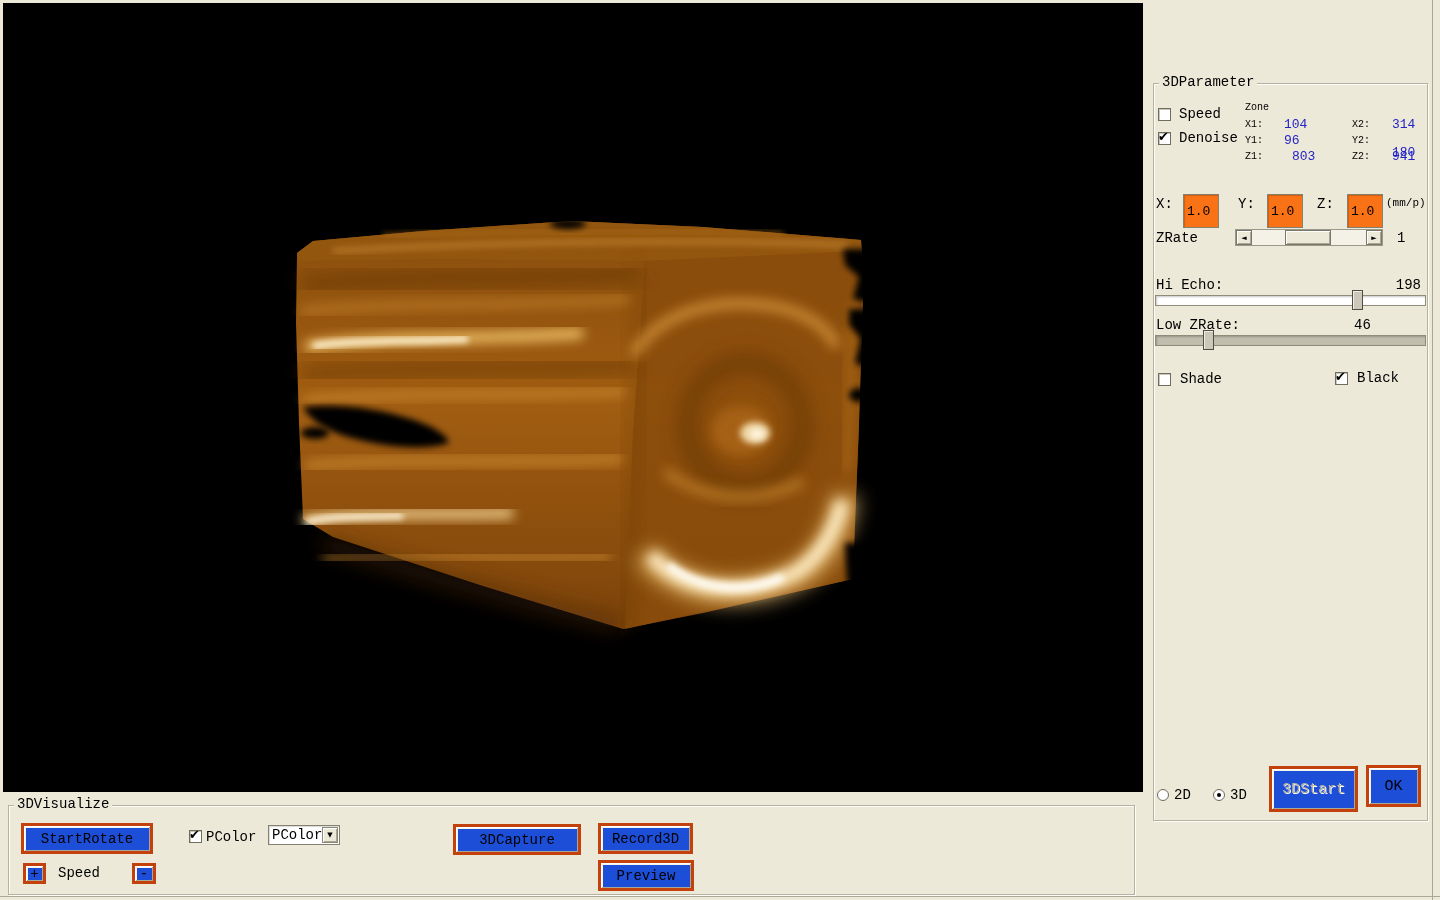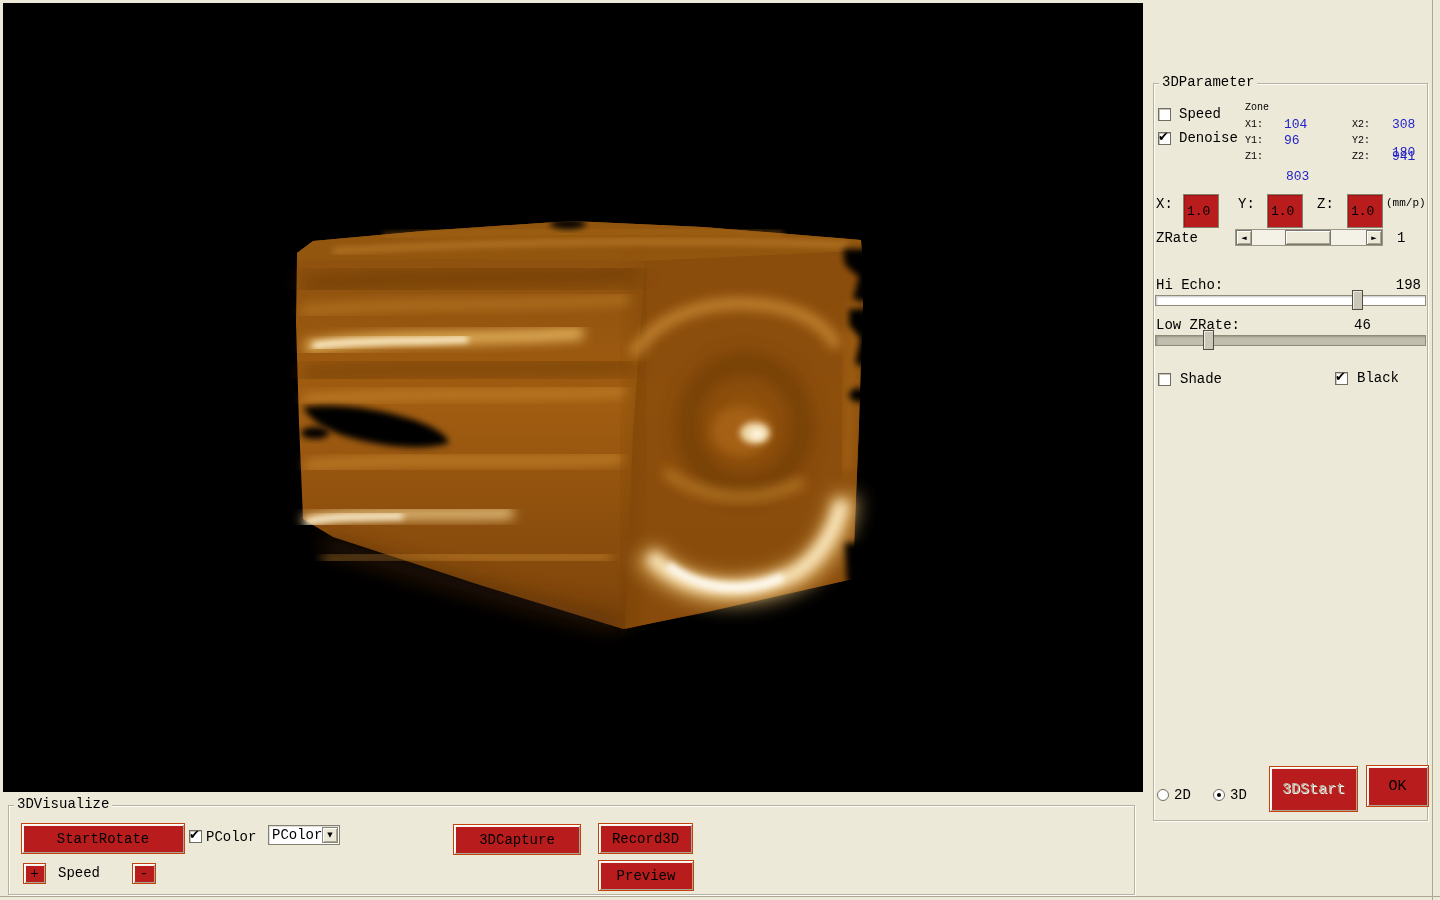--- a/index.html
+++ b/index.html
@@ -10,37 +10,37 @@
   .edge-right{position:absolute;left:1432px;top:0;width:1px;height:900px;background:#aaa796;}
 
   .group{position:absolute;border:1px solid #b5b2a2;box-shadow:1px 1px 0 #fdfcf7, inset 1px 1px 0 #fdfcf7;}
   .group-label{position:absolute;top:-9px;left:5px;background:#ece9d8;padding:0 3px;font-size:14px;line-height:15px;white-space:pre;}
 
   .lbl{position:absolute;font-size:14px;line-height:16px;white-space:pre;}
   .sm{font-size:10px;}
   .val{position:absolute;font-size:13px;line-height:16px;color:#2323c8;white-space:pre;}
 
   .btn{position:absolute;display:flex;align-items:center;justify-content:center;
-       background:#b91c1c;border:1px solid #c2410c;
+       background:#1d4ed8;border:3px solid #c2410c;
        box-shadow:inset 1px 1px 0 #ffffff, inset -1px -1px 0 #a9a695, inset 2px 2px 0 #f6f4ea;
        font-family:inherit;font-size:14px;cursor:default;box-sizing:border-box;}
   .btn.disabled{color:#b6b3a2;text-shadow:1px 1px 0 #fdfcf5;}
 
   .checkbox{position:absolute;width:13px;height:13px;background:#fff;border:1px solid #6f6d61;
             box-shadow:inset 1px 1px 0 #c9c6b7;box-sizing:border-box;}
   .checkbox .mark{display:none;position:absolute;left:-1px;top:-4px;font-size:13px;font-weight:bold;
                   font-family:"DejaVu Sans",sans-serif;}
   .checkbox.on .mark{display:block;}
 
   .radio{position:absolute;width:12px;height:12px;border-radius:50%;background:#fff;
          border:1px solid #6f6d61;box-sizing:border-box;}
   .radio .dot{display:none;position:absolute;left:3px;top:3px;width:4px;height:4px;border-radius:50%;background:#000;}
   .radio.on .dot{display:block;}
 
-  .field{position:absolute;height:26px;background:#b91c1c;border:1px solid #84826f;
+  .field{position:absolute;height:26px;background:#f97316;border:1px solid #84826f;
          box-shadow:inset 1px 1px 1px rgba(0,0,0,.18);font-family:inherit;font-size:13px;
          padding:16px 3px;box-sizing:border-box;outline:none;color:#000;}
 
   .track{position:absolute;height:11px;border:1px solid #8f8c7c;box-shadow:inset 1px 1px 2px rgba(0,0,0,.22);box-sizing:border-box;}
   .track.white{background:#fff;}
   .track.gray{background:#c1beae;}
   .sthumb{position:absolute;top:-6px;width:11px;height:20px;background:#cbc8b9;border:1px solid #4f4d44;
           box-shadow:inset 1px 1px 0 #efede2;box-sizing:border-box;}
 
   .sb{position:absolute;height:17px;background:#f4f2e7;border:1px solid #9b9889;box-sizing:border-box;}
@@ -132,27 +132,27 @@
       <span class="lbl" style="left:25px;top:22px;">Speed</span>
       <span class="checkbox on" style="left:4px;top:48px;">
           <span class="mark">✔</span>
         </span>
       <span class="lbl" style="left:25px;top:46px;">Denoise</span>
 
       <span class="lbl sm" style="left:91px;top:16px;">Zone</span>
       <span class="lbl sm" style="left:91px;top:33px;">X1:</span>
       <span class="val" style="left:130px;top:33px;">104</span>
       <span class="lbl sm" style="left:198px;top:33px;">X2:</span>
-      <span class="val" style="left:238px;top:33px;">308</span>
+      <span class="val" style="left:238px;top:33px;">314</span>
       <span class="lbl sm" style="left:91px;top:49px;">Y1:</span>
       <span class="val" style="left:130px;top:49px;">96</span>
       <span class="lbl sm" style="left:198px;top:49px;">Y2:</span>
       <span class="val" style="left:238px;top:49px;margin-top:12px;">180</span>
       <span class="lbl sm" style="left:91px;top:65px;">Z1:</span>
-      <span class="val" style="left:132px;top:65px;margin-top:20px;">803</span>
+      <span class="val" style="left:138px;top:65px;">803</span>
       <span class="lbl sm" style="left:198px;top:65px;">Z2:</span>
       <span class="val" style="left:238px;top:65px;">941</span>
 
       <span class="lbl" style="left:2px;top:112px;">X:</span>
       <input class="field" style="left: 29px; top: 110px; width: 36px;" value="1.0">
       <span class="lbl" style="left:84px;top:112px;">Y:</span>
       <input class="field" style="left: 113px; top: 110px; width: 36px;" value="1.0">
       <span class="lbl" style="left:163px;top:112px;">Z:</span>
       <input class="field" style="left: 193px; top: 110px; width: 36px;" value="1.0">
       <span class="lbl" style="left:232px;top:111px;font-size:11px;">(mm/p)</span>
@@ -185,28 +185,28 @@
       <span class="lbl" style="left:203px;top:286px;">Black</span>
 
       <span class="radio" style="left:3px;top:705px;"></span>
       <span class="lbl" style="left:20px;top:703px;">2D</span>
       <span class="radio on" style="left:59px;top:705px;">
           <span class="dot"></span>
         </span>
       <span class="lbl" style="left:76px;top:703px;">3D</span>
 
       <button class="btn disabled" style="left:115px;top:682px;width:89px;height:46px;font-size:15px;">3DStart</button>
-      <button class="btn" style="left:212px;top:681px;width:63px;height:42px;font-size:15px;">OK</button>
+      <button class="btn" style="left:212px;top:681px;width:55px;height:42px;font-size:15px;">OK</button>
     </div>
   </div>
 
   <div class="group" style="left:8px;top:805px;width:1125px;height:88px;">
     <span class="group-label">3DVisualize</span>
 
-    <button class="btn" style="left:12px;top:17px;width:164px;height:31px;text-align:right;">StartRotate</button>
+    <button class="btn" style="left:12px;top:17px;width:132px;height:31px;text-align:right;">StartRotate</button>
 
     <span class="checkbox on" style="left:180px;top:24px;">
         <span class="mark">✔</span>
       </span>
     <span class="lbl" style="left:197px;top:23px;">PColor</span>
 
     <div class="combo" style="left:259px;top:19px;">
       <span class="combo-text">PColor</span>
       <span class="combo-btn">▼</span>
     </div>

